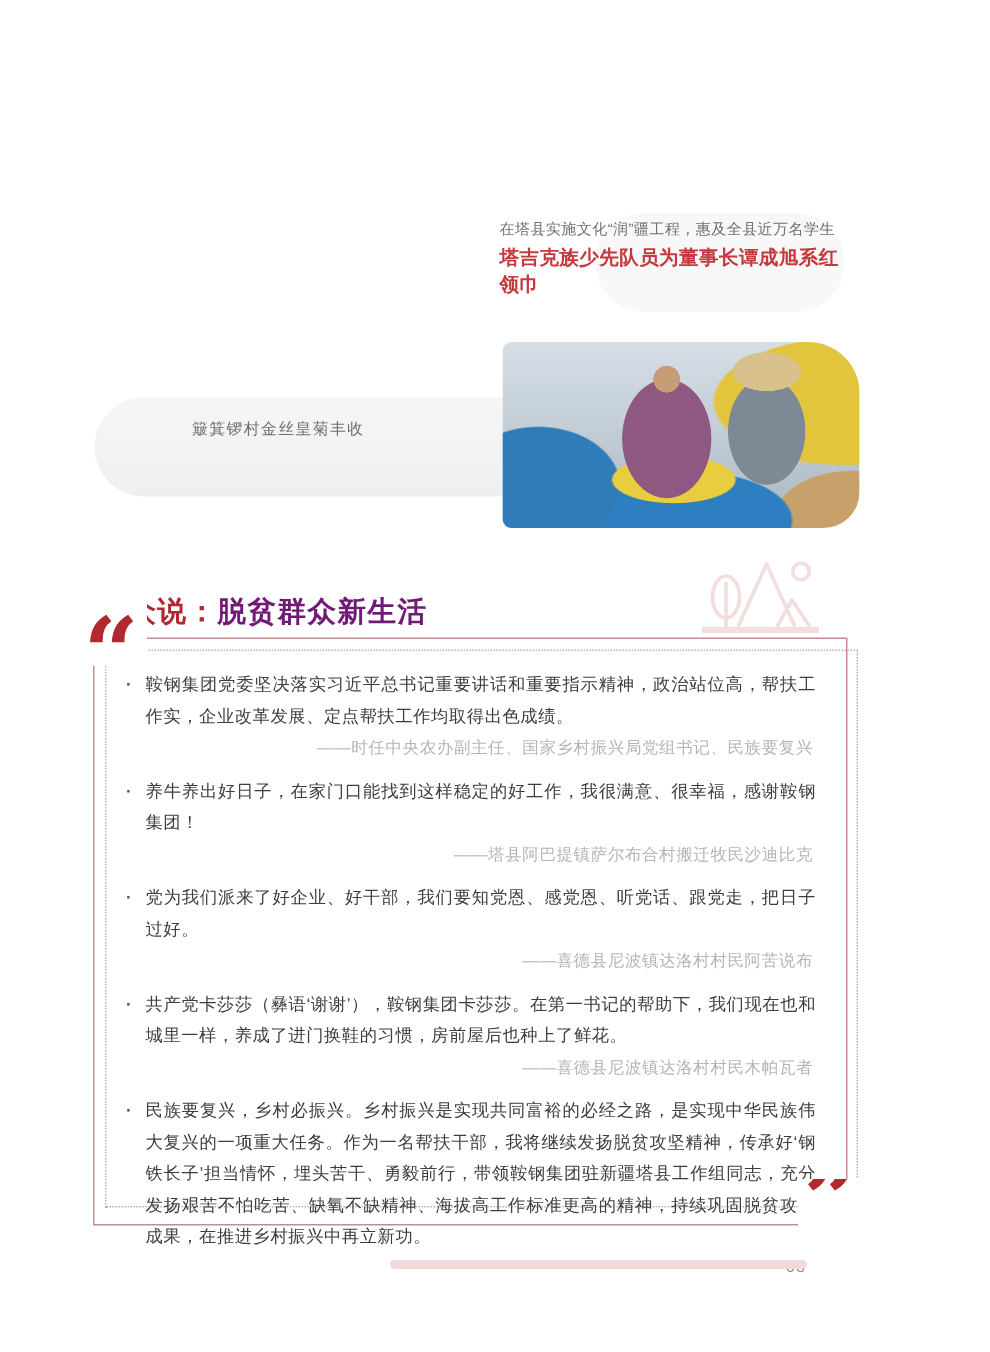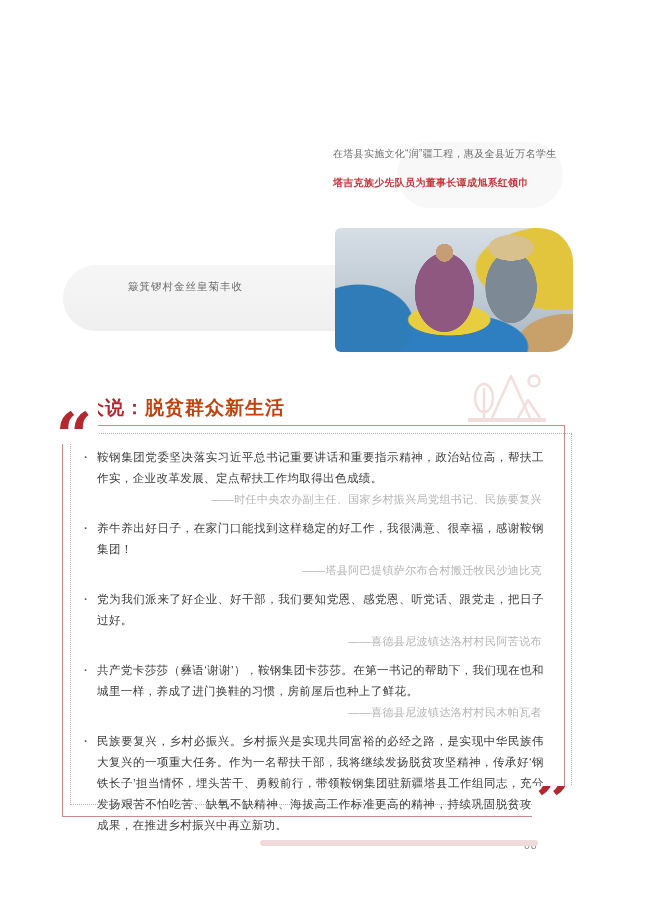--- a/index.html
+++ b/index.html
@@ -39,33 +39,33 @@
       radial-gradient(ellipse 70px 42px at 98% 94%, #c8a06a 72%, transparent 74%),
       linear-gradient(180deg,#d6dee6 0%,#c3ced7 45%,#aab6c0 100%);
   }
   
   .pill-faint{
     position:absolute;left:397px;top:142px;width:166px;height:66px;border-radius:33px;
     background:#f8f8f8;z-index:0;
   }
   .cap-top{position:absolute;left:333px;top:146px;width:236px;z-index:1;}
   .cap-top .l1{font-size:10px;color:#6f6f6f;letter-spacing:0.3px;line-height:15px;}
-  .cap-top .l2{font-size:10px;color:#c5393f;font-weight:bold;letter-spacing:0.3px;margin-top:15px;}
+  .cap-top .l2{font-size:13px;color:#c5393f;font-weight:bold;letter-spacing:0.3px;margin-top:2px;}
   .pill-gray{
     position:absolute;left:63px;top:265px;width:345px;height:66px;border-radius:33px;
     background:linear-gradient(180deg,#f6f6f6,#efefef);z-index:1;
   }
   .pill-gray .inner{padding:14px 0 0 65px;}
   .pill-gray .l1{font-size:10.5px;color:#6f6f6f;letter-spacing:1px;line-height:15px;}
   .pill-gray .l2{font-size:12.5px;color:#c5393f;font-weight:bold;letter-spacing:0.5px;margin-top:6px;}
   
   .sec-title{position:absolute;left:58px;top:371px;display:flex;align-items:center;z-index:2;margin-top:24px;}
   .sec-sq{width:17px;height:17px;background:#b2282e;margin-right:10px;}
   .sec-t1{font-size:19px;font-weight:bold;color:#b2282e;letter-spacing:1px;}
-  .sec-t2{font-size:19px;font-weight:600;color:#c2410c;letter-spacing:1px;}
+  .sec-t2{font-size:19px;font-weight:600;color:#701a75;letter-spacing:1px;}
   
   .watermark{position:absolute;left:462px;top:360px;z-index:0;}
   
   .qbox-outer{position:absolute;left:62px;top:425px;width:501px;height:390px;
     border:1px solid #c98c8c;z-index:1;}
   .qbox-inner{position:absolute;left:70px;top:433px;width:500px;height:370px;
     border:1px dotted #d0aaaa;z-index:1;}
   .quote-open{
     position:absolute;left:50px;top:398px;z-index:3;background:#ffffff;
     width:48px;height:46px;color:#b2282e;

